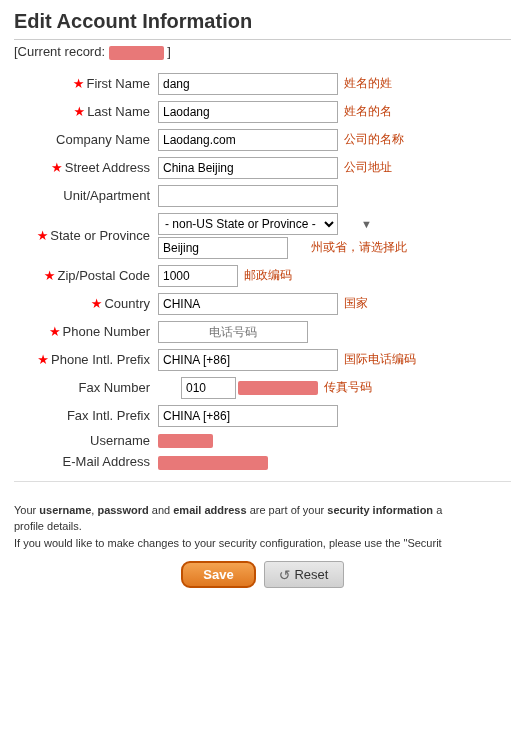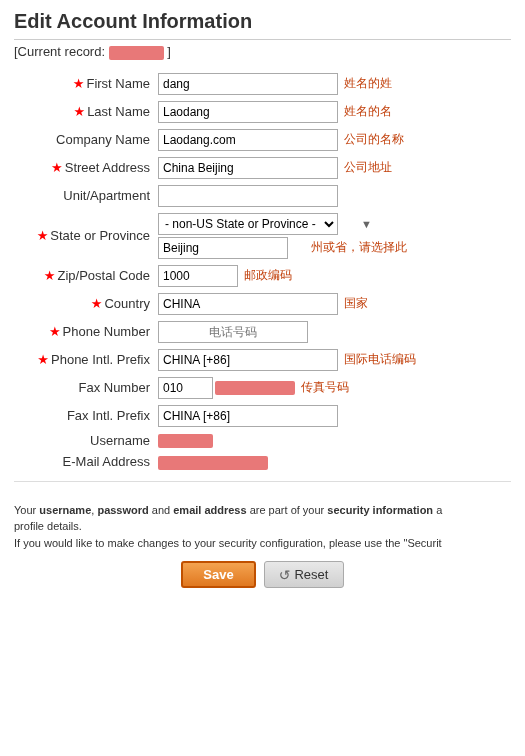--- a/index.html
+++ b/index.html
@@ -113,21 +113,21 @@
       margin-top: 10px;
     }
     .btn-save {
       background: linear-gradient(to bottom, #f4a350, #e07820);
       color: #fff;
       border: 2px solid #c05000;
       padding: 4px 20px;
       font-size: 13px;
       font-weight: bold;
       cursor: pointer;
-      border-radius: 3px;
+      border-radius: 9px;
       min-width: 70px;
     }
     .btn-reset {
       background: linear-gradient(to bottom, #e8e8e8, #d0d0d0);
       color: #333;
       border: 1px solid #aaa;
       padding: 4px 14px;
       font-size: 13px;
       cursor: pointer;
       border-radius: 3px;
@@ -287,21 +287,21 @@
           </div>
         </td>
       </tr>
 
       <tr>
         <td class="label-cell">
           <span>Fax Number</span>
         </td>
         <td class="field-cell">
           <div class="input-with-note">
-            <div style="display:flex; align-items:center; gap:0;">
+            <div style="display:flex; align-items:center; gap:0;margin-left:23px;">
               <input type="text" style="width: 55px; border: 1px solid rgb(170, 170, 170); height: 22px; font-size: 12px; padding: 2px 4px;" value="010">
               <span class="redacted redacted-md" style="height:14px; margin-left:2px;"></span>
             </div>
             <span class="note-text">传真号码</span>
           </div>
         </td>
       </tr>
 
       <tr>
         <td class="label-cell">

